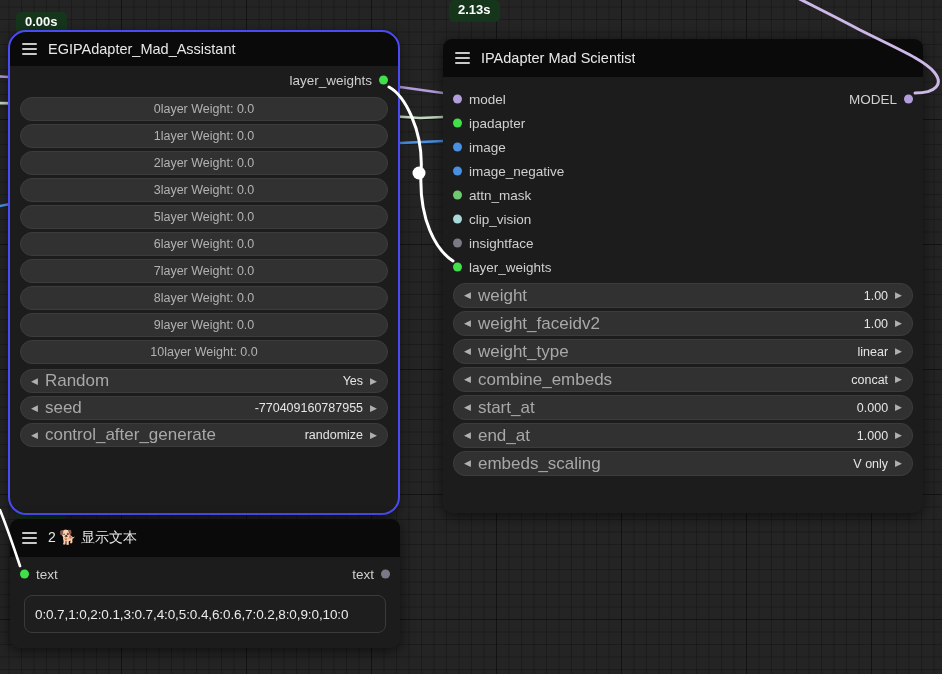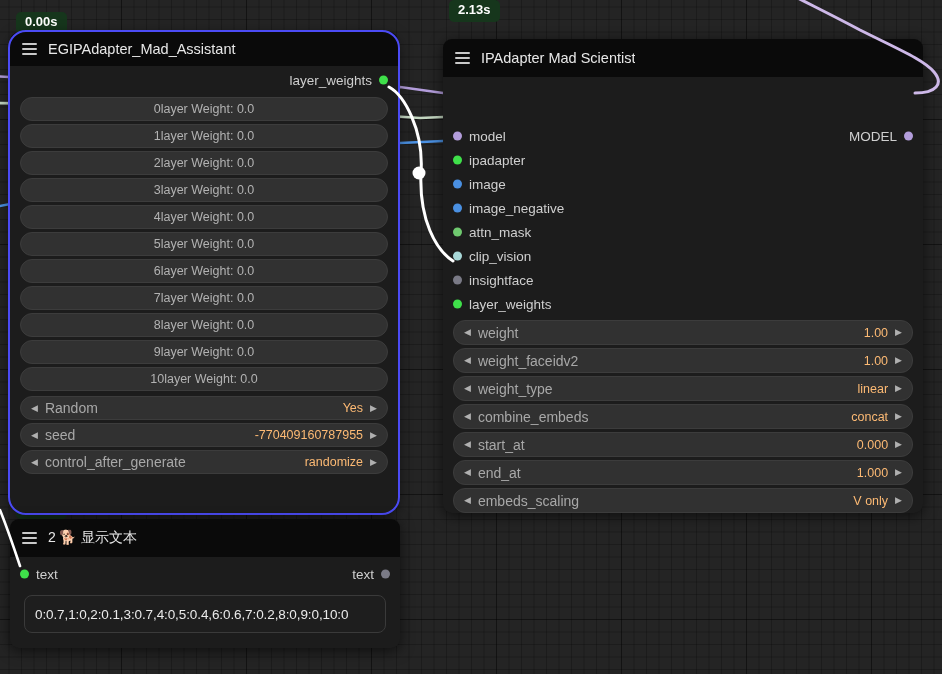--- a/index.html
+++ b/index.html
@@ -122,27 +122,27 @@
     height: 24px;
     margin: 3px 10px 0;
     border-radius: 12px;
     background: #313131;
     border: 1px solid #3c3c3c;
     display: flex;
     align-items: center;
     padding: 0 10px;
   }
   .widget-name {
-    font-size: 14px;
+    font-size: 17px;
     color: #a8a8a8;
     white-space: nowrap;
   }
   .widget-value {
     font-size: 12.5px;
-    color: #fdba74;
+    color: #e5e5e5;
     margin-left: auto;
     white-space: nowrap;
   }
   .arrow {
     color: #b0b0b0;
     font-size: 9px;
     line-height: 1;
     flex: none;
   }
   .arrow.left  { margin-right: 7px; }
@@ -219,23 +219,20 @@
       <div class="widget center">
         <span class="widget-name">1layer Weight: 0.0</span>
       </div>
       <div class="widget center">
         <span class="widget-name">2layer Weight: 0.0</span>
       </div>
       <div class="widget center">
         <span class="widget-name">3layer Weight: 0.0</span>
       </div>
       <div class="widget center">
-        <span class="widget-name">4layer Weight: 0.0</span>
-      </div>
-      <div class="widget center">
         <span class="widget-name">5layer Weight: 0.0</span>
       </div>
       <div class="widget center">
         <span class="widget-name">6layer Weight: 0.0</span>
       </div>
       <div class="widget center">
         <span class="widget-name">7layer Weight: 0.0</span>
       </div>
       <div class="widget center">
         <span class="widget-name">8layer Weight: 0.0</span>
@@ -273,21 +270,21 @@
 
   <div class="node" style="left:443px; top:39px; width:480px; height:474px;">
     <div class="node-title" style="height:38px;text-align:center;">
       <span class="burger">
         <i></i>
           <i></i>
           <i></i>
       </span>
       <span class="node-title-text">IPAdapter Mad Scientist</span>
     </div>
-    <div class="node-body" style="padding-top:3px;margin-top:44px;">
+    <div class="node-body" style="padding-top:10px;">
 
       <div class="slot">
         <span class="slot-dot in" style="background:#b39ddb;"></span>
         <span class="slot-label in">model</span>
         <span class="slot-label out">MODEL</span>
         <span class="slot-dot out" style="background:#b39ddb;"></span>
       </div>
 
       <div class="slot">
         <span class="slot-dot in" style="background:#3fe04a;"></span>

